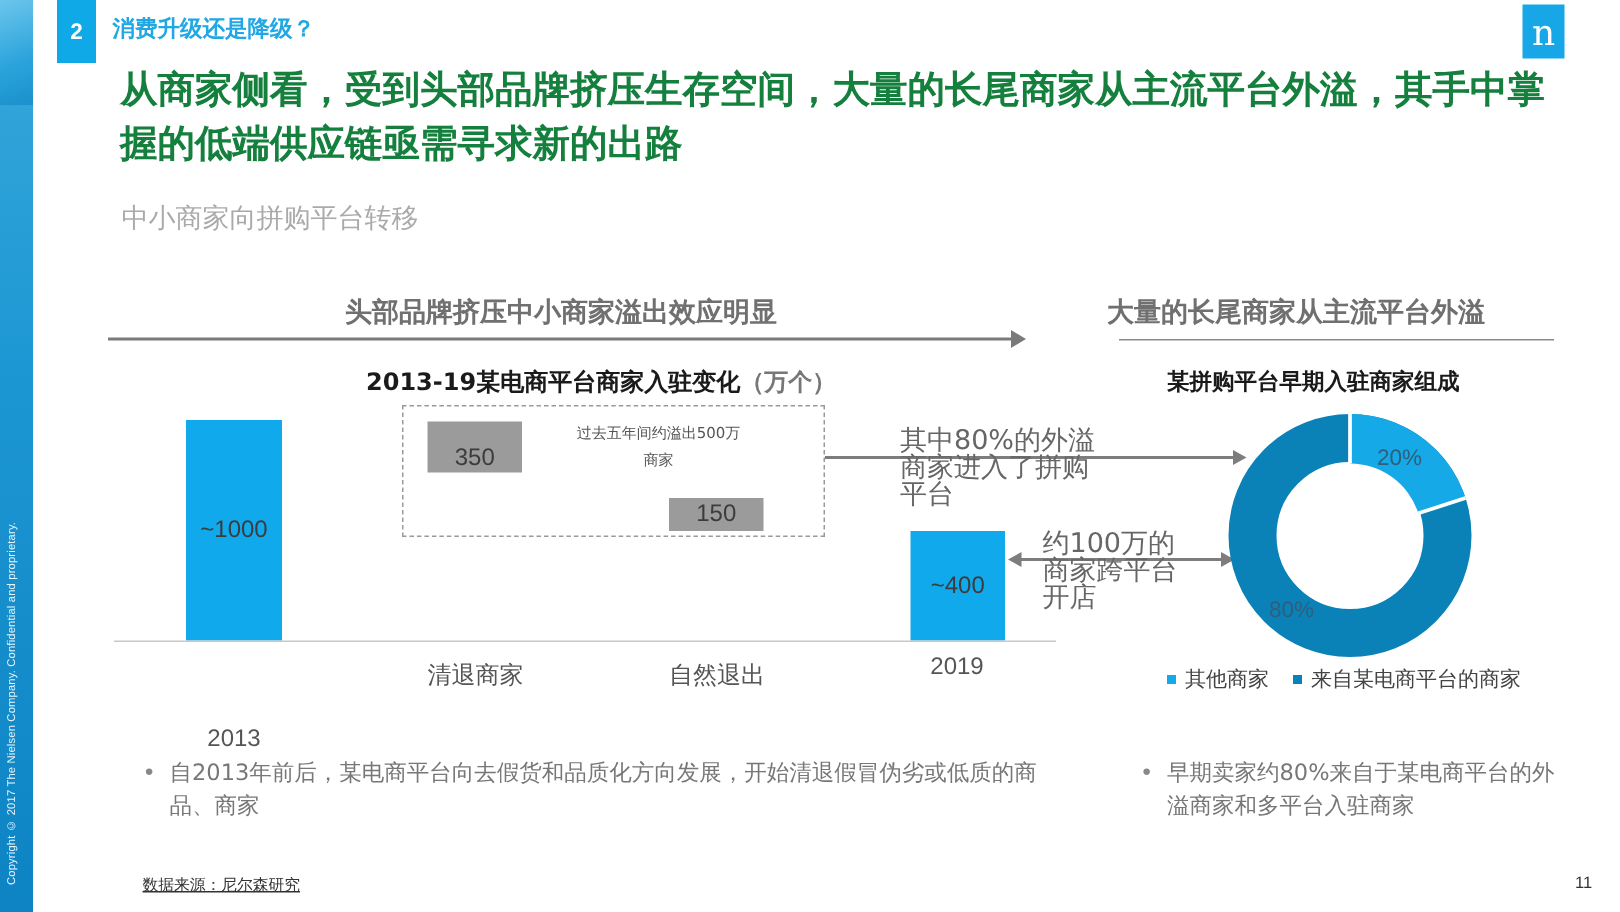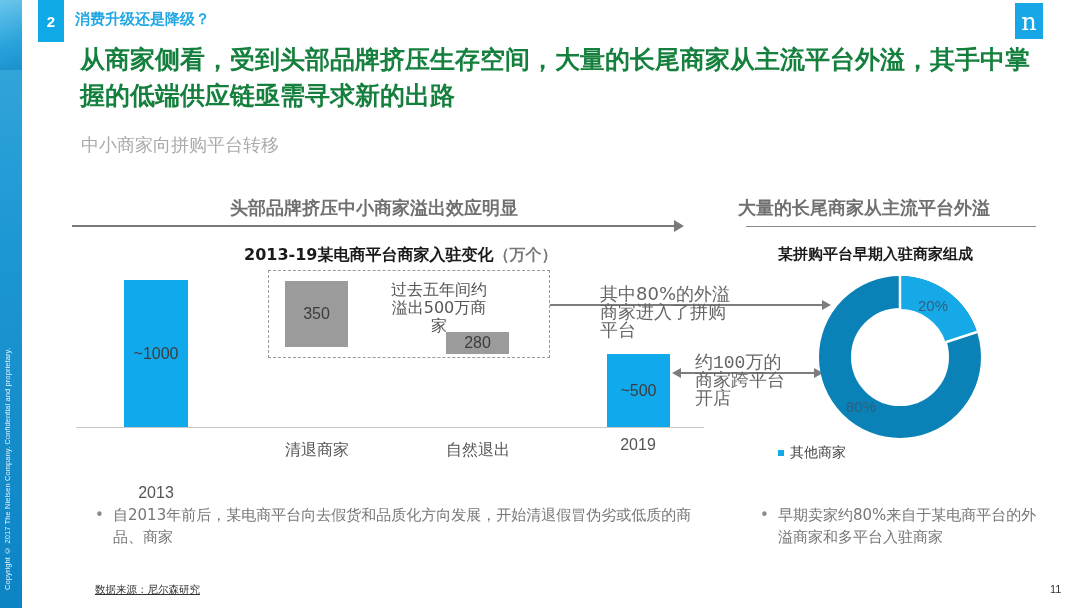--- a/index.html
+++ b/index.html
@@ -84,21 +84,21 @@
     position: absolute; top: 436px; font-size: 16px; color: #555;
     font-family: "Liberation Sans", "DejaVu Sans", sans-serif; text-align: center;
   }
 
   .dash-box {
     position: absolute; left: 268px; top: 270px; width: 282px; height: 88px;
     border: 1.5px dashed #9a9a9a;
   }
   .dash-note {
     position: absolute; left: 384px; top: 281px; width: 110px; text-align: center;
-    font-size: 16px; color: #555; line-height: 18px;
+    font-size: 10px; color: #555; line-height: 18px;
   }
 
   .arrow-line { position: absolute; height: 2px; background: #7d7d7d; }
   .arrow-head-r {
     position: absolute; width: 0; height: 0;
     border-top: 5px solid transparent; border-bottom: 5px solid transparent;
     border-left: 9px solid #7d7d7d;
   }
   .arrow-head-l {
     position: absolute; width: 0; height: 0;
@@ -154,65 +154,69 @@
 <div class="chart-title">
   <span>2013-19某电商平台商家入驻变化</span><span class="unit">（万个）</span>
 </div>
 
 <div class="dash-box"></div>
 <div class="dash-note">过去五年间约溢出500万商家</div>
 
 <div class="bar blue" style="left:124px; top:280px; width:64px; height:147px;">
   <span>~1000</span>
 </div>
-<div class="bar gray" style="left:285px; top:281px; width:63px; height:66px;">
+<div class="bar gray" style="left:285px; top:281px; width:63px; height:34px;align-items:flex-end;">
   <span>350</span>
 </div>
 <div class="bar gray" style="left:446px; top:332px; width:63px; height:22px;">
-  <span>280</span>
+  <span>150</span>
 </div>
 <div class="bar blue" style="left:607px; top:354px; width:63px; height:73px;">
-  <span>~500</span>
+  <span>~400</span>
 </div>
 
 <div class="baseline"></div>
 
 <div class="xlabel" style="left:116px; width:80px;margin-top:48px;">2013</div>
 <div class="xlabel" style="left:272px; width:90px; top:440px;">清退商家</div>
 <div class="xlabel" style="left:433px; width:90px; top:440px;">自然退出</div>
 <div class="xlabel" style="left:598px; width:80px;">2019</div>
 
 <div class="arrow-line" style="left:550px; top:304px; width:274px;"></div>
 <div class="arrow-head-r" style="left:822px; top:300px;"></div>
 <div class="arrow-note" style="left:600px; top:285px; width:140px;">其中80%的外溢商家进入了拼购平台</div>
 
 <div class="arrow-line" style="left:680px; top:372px; width:136px;"></div>
 <div class="arrow-head-l" style="left:672px; top:368px;"></div>
 <div class="arrow-head-r" style="left:814px; top:368px;"></div>
-<div class="arrow-note" style="left:695px; top:354px; width:92px;font-family:Liberation Mono, monospace;">约100万的商家跨平台开店</div>
+<div class="arrow-note" style="left:695px; top:354px; width:92px;">约100万的商家跨平台开店</div>
 
 <div class="donut-title">某拼购平台早期入驻商家组成</div>
 <div class="donut-wrap">
   <svg width="164" height="164" viewBox="0 0 164 164">
 
     <circle cx="82" cy="82" r="65" fill="none" stroke="#0a82b8" stroke-width="32"></circle>
 
     <path d="M82 1 A81 81 0 0 1 159.0 57.0 L127.6 67.2 A48 48 0 0 0 82 34 Z" fill="#16a9e8"></path>
     <line x1="82" y1="1" x2="82" y2="34" stroke="#ffffff" stroke-width="2.5"></line>
     <line x1="159.0" y1="57.0" x2="127.6" y2="67.2" stroke="#ffffff" stroke-width="2.5"></line>
   </svg>
   <div class="donut-label" style="left:100px; top:22px;">20%</div>
   <div class="donut-label" style="left:28px; top:123px;">80%</div>
 </div>
 
 <div class="legend">
   <div class="legend-item">
     <span class="legend-swatch" style="background:#16a9e8;"></span>
     <span>其他商家</span>
   </div>
+  <div class="legend-item">
+    <span class="legend-swatch" style="background:#0a82b8;"></span>
+    <span>来自某电商平台的商家</span>
+  </div>
 </div>
 
 <div class="bullet" style="left:113px; top:504px; width:590px;">
   <span class="dot">•</span>
   <span>自2013年前后，某电商平台向去假货和品质化方向发展，开始清退假冒伪劣或低质的商品、商家</span>
 </div>
 <div class="bullet" style="left:778px; top:504px; width:260px;">
   <span class="dot">•</span>
   <span>早期卖家约80%来自于某电商平台的外溢商家和多平台入驻商家</span>
 </div>

